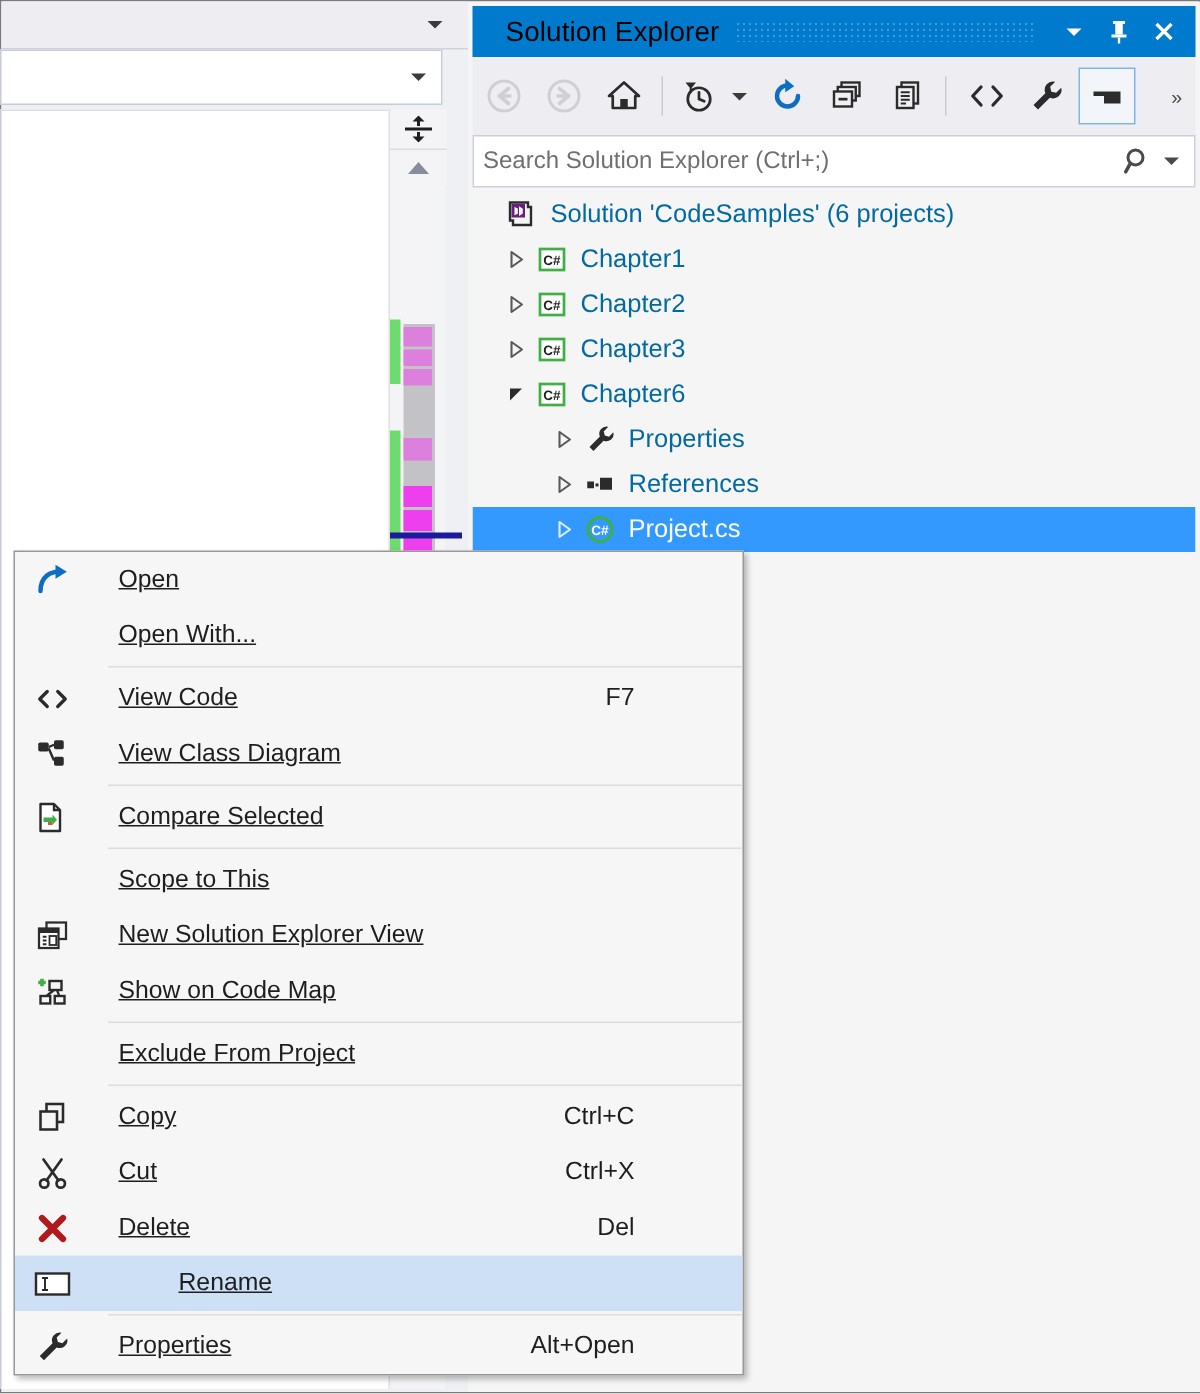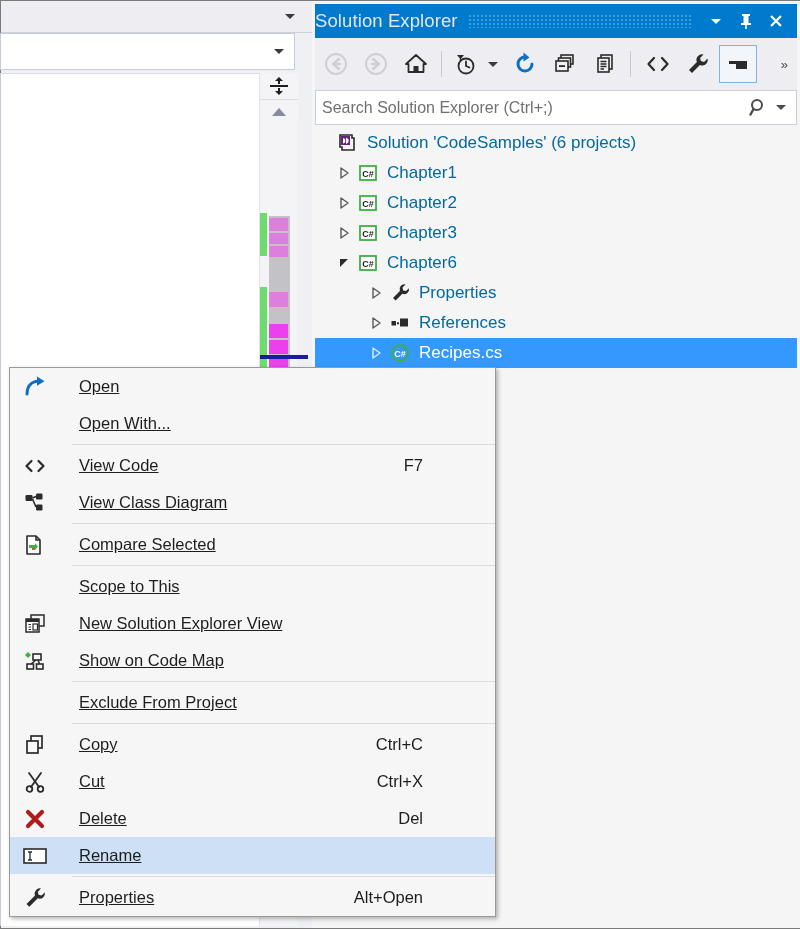--- a/index.html
+++ b/index.html
@@ -100,23 +100,23 @@
     width: 488px; height: 927px;
     background: #f5f5f5;
   }
   .se-titlebar {
     position: absolute; left: 3px; top: 3px;
     width: 482px; height: 34px;
     background: #007acc;
     display: flex; align-items: center;
   }
   .se-title {
-    color: #e5e5e5;
+    color: #000000;
     font-size: 18.5px;
-    padding-left: 0;
+    padding-left: 22px;
     white-space: nowrap;
     letter-spacing: 0.1px;
   }
   .se-grip {
     flex: 1;
     height: 14px;
     margin: 0 10px;
     background-image: radial-gradient(#3e9ddb 0.9px, transparent 1px);
     background-size: 4px 4px;
   }
@@ -210,20 +210,21 @@
   }
   .cm-item {
     position: relative;
     height: 37px;
     display: flex; align-items: center;
     font-size: 16.5px;
     color: #1e1e1e;
   }
   .cm-item.highlighted {
     background: #cde0f5;
+    gap: 40px;
   }
   .cm-icon {
     width: 50px; height: 37px;
     display: flex; align-items: center; justify-content: center;
     flex: 0 0 50px;
   }
   .cm-label { flex: 1; padding-left: 19px; text-decoration: underline; }
   .cm-shortcut {
     padding-right: 72px;
     font-size: 16.5px;
@@ -511,21 +512,21 @@
           <svg width="12" height="14" viewBox="0 0 12 14">
             <polygon points="3,2 10,7 3,12" fill="none" stroke="#dceeff" stroke-width="1.4" stroke-linejoin="round"></polygon>
           </svg>
         </span>
         <span class="node-icon">
           <svg width="22" height="22" viewBox="0 0 22 22">
             <circle cx="11" cy="11" r="8" fill="none" stroke="#3faf46" stroke-width="2"></circle>
             <text x="11" y="14.5" font-size="9" font-family="Liberation Sans, sans-serif" fill="#ffffff" text-anchor="middle" font-weight="bold">C#</text>
           </svg>
         </span>
-        <span class="node-label">Recipes.cs</span>
+        <span class="node-label">Project.cs</span>
       </div>
 
       <div class="tree-row" style="padding-left:0;">
         
       </div>
       <div class="tree-row" style="padding-left:0;">
         
       </div>
     </div>
   </div>

